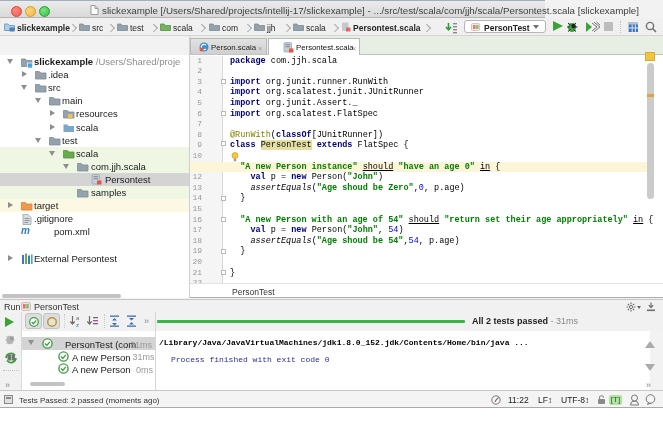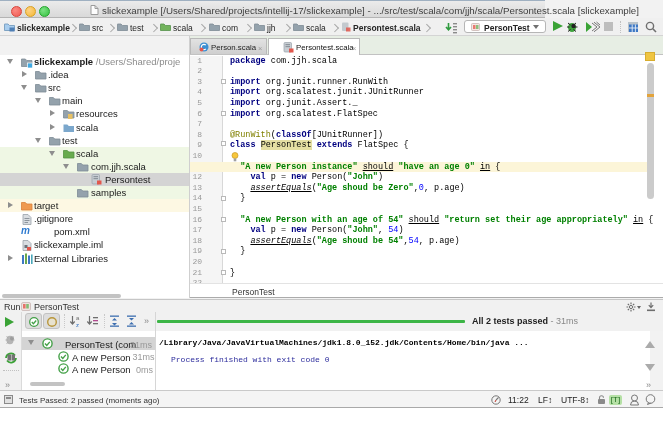--- a/index.html
+++ b/index.html
@@ -23,21 +23,21 @@
 
 #tabbar{position:absolute;left:190px;top:36px;width:473px;height:19px;background:#e7eee4;border-bottom:1px solid #c2c2c2;box-sizing:border-box;}
 #gutter{position:absolute;left:190px;top:56px;width:33px;height:227px;background:#f5f5f5;border-right:1px solid #d8d8d8;box-sizing:border-box;}
 #lnums{position:absolute;left:190px;top:55.7px;width:12px;font-family:"Liberation Mono",monospace;font-size:8px;line-height:10.6px;color:#999;text-align:right;white-space:pre;}
 #code{position:absolute;left:230px;top:55.7px;font-family:"Liberation Mono",monospace;font-size:8.5px;line-height:10.6px;color:#000;white-space:pre;}
 .kw{color:#000080;font-weight:bold;}
 .str{color:#008000;font-weight:bold;}
 .num{color:#0000ff;}
 .ann{color:#808000;}
 .imp{text-decoration:underline;}
-.itl{font-style:italic;text-decoration:underline;}
+.itl{font-style:italic;}
 #crumb{position:absolute;left:190px;top:283px;width:473px;height:15px;background:#fff;border-top:1px solid #e3e3e3;border-bottom:1px solid #ababab;box-sizing:border-box;font-size:8.5px;color:#333;}
 
 #runhdr{position:absolute;left:0;top:299px;width:663px;height:13px;background:#f1f1f1;border-top:1px solid #c6c6c6;box-sizing:border-box;font-size:9px;color:#333;}
 #runbar{position:absolute;left:22px;top:312px;width:641px;height:19px;background:#f1f1f1;}
 #runleft{position:absolute;left:0;top:312px;width:22px;height:78px;background:#f1f1f1;border-right:1px solid #dadada;box-sizing:border-box;}
 #ttree{position:absolute;left:22px;top:331px;width:133px;height:59px;background:#fff;}
 #console{position:absolute;left:156px;top:331px;width:491px;height:59px;background:#fff;font-family:"Liberation Mono",monospace;font-size:8px;line-height:8.3px;white-space:pre;padding:8px 0 0 3px;}
 #condiv{position:absolute;left:155px;top:312px;width:1px;height:78px;background:#d6d6d6;}
 
 #status{position:absolute;left:0;top:390px;width:663px;height:17px;background:#f4f4f4;border-top:1px solid #c9c9c9;box-sizing:border-box;font-size:8px;color:#333;}
@@ -264,37 +264,29 @@
           <rect x="2.5" y="4" width="5" height="1" fill="#8d959d"></rect>
           <rect x="2.5" y="6" width="5" height="1" fill="#8d959d"></rect>
           <rect x="2.5" y="8" width="3.5" height="1" fill="#8d959d"></rect>
         </svg>
         <span class="lbl" style="left:34px;">.gitignore</span>
       </div>
   <div class="trow" style="top:170.3px;">
         <div class="ic" style="left:21px;top:0px;font-size:10px;font-style:italic;font-weight:bold;color:#2f7bd0;">m</div>
         <span class="lbl" style="left:34px;margin-left:20px;">pom.xml</span>
       </div>
-  <div class="trow" style="top:183.4px;">
-        <svg class="ic" style="left:22px;top:1.5px;" width="10" height="11">
-          <path d="M1 0.5 h5 l3 3 v7 h-8z" fill="#d9dde1" stroke="#9aa2aa" stroke-width="0.8"></path>
-          <rect x="2.5" y="5" width="3" height="3" fill="#6a737b"></rect>
-          <rect x="5" y="7" width="4" height="3.5" fill="#e2574c"></rect>
-        </svg>
-        <span class="lbl" style="left:34px;">slickexample.iml</span>
-      </div>
   <div class="trow" style="top:196.5px;">
         <div class="ar-r" style="left:8px;"></div>
         <svg class="ic" style="left:21px;top:1.5px;" width="12" height="11">
           <rect x="1" y="2" width="2" height="9" fill="#3e78c5"></rect>
           <rect x="4" y="0.5" width="2" height="10.5" fill="#6aa84f"></rect>
           <rect x="7" y="2.5" width="2" height="8.5" fill="#3e78c5"></rect>
           <rect x="10" y="1.5" width="1.6" height="9.5" fill="#49a6b8"></rect>
         </svg>
-        <span class="lbl" style="left:34px;">External Libraries</span>
+        <span class="lbl" style="left:34px;">External Persontest</span>
       </div>
   <div class="ic" style="left:2px;top:239px;width:119px;height:4px;background:#c3c3c3;border-radius:2px;"></div>
 </div>
 <div id="treediv"></div>
 
 <div id="tabbar">
   <div class="ic" style="left:0px;top:2px;width:77px;height:16px;background:linear-gradient(#e2e2e2,#cfcfcf);border:1px solid #b9b9b9;border-bottom:none;box-sizing:border-box;">
     <svg class="ic" style="left:8px;top:3px;" width="10" height="10">
           <circle cx="5" cy="5" r="4.5" fill="#3c8fd2"></circle>
           <path d="M6.8 3.2 a2.6 2.6 0 1 0 0 3.6" stroke="#fff" stroke-width="1.2" fill="none"></path>

